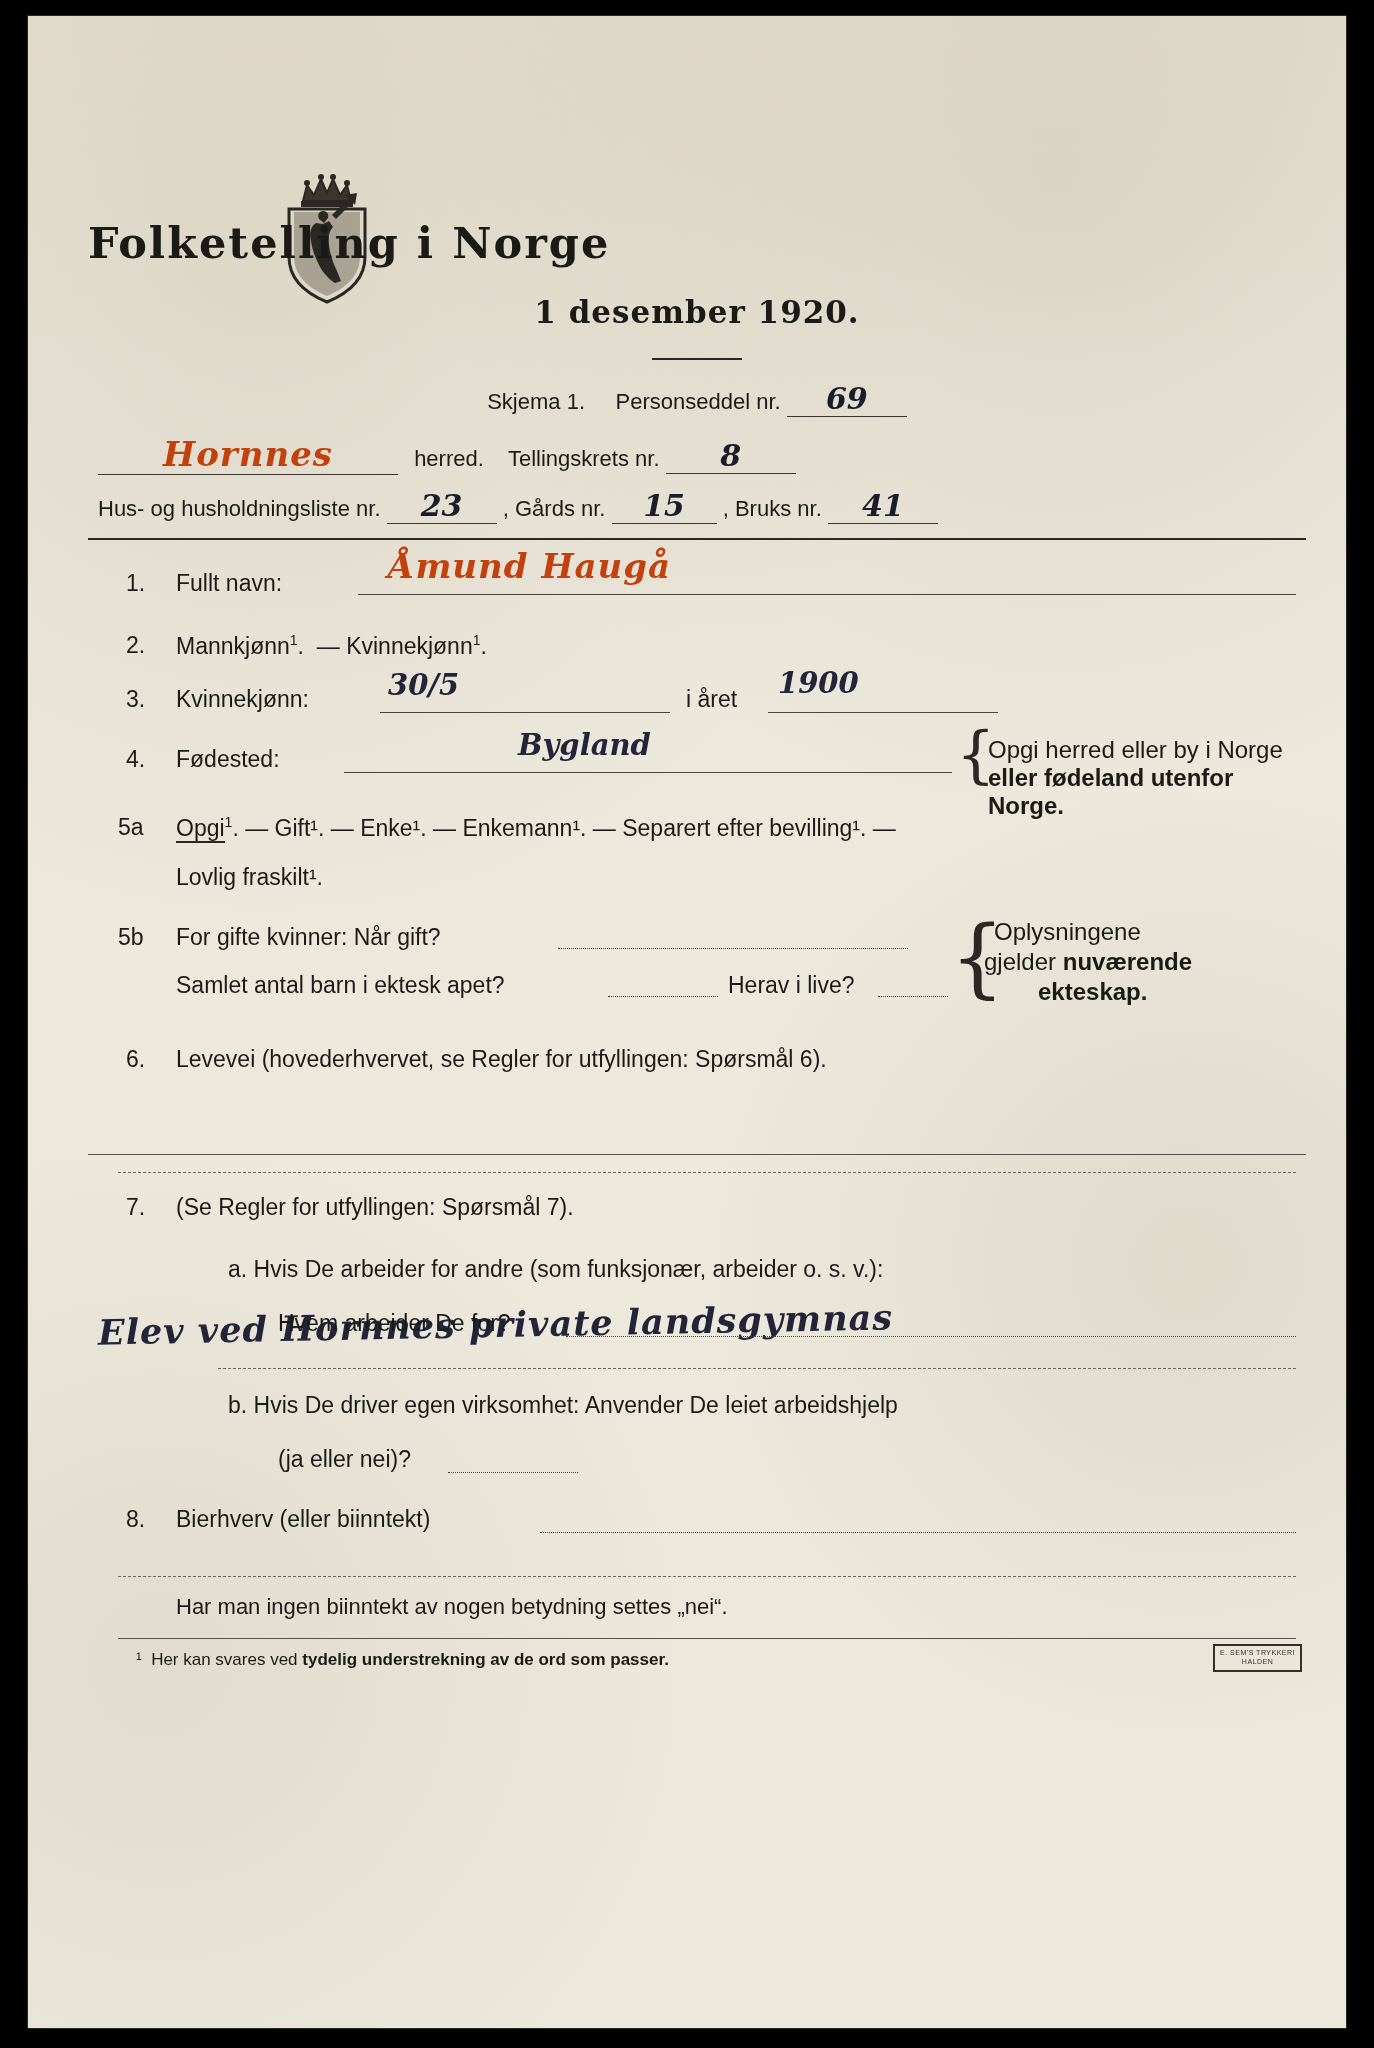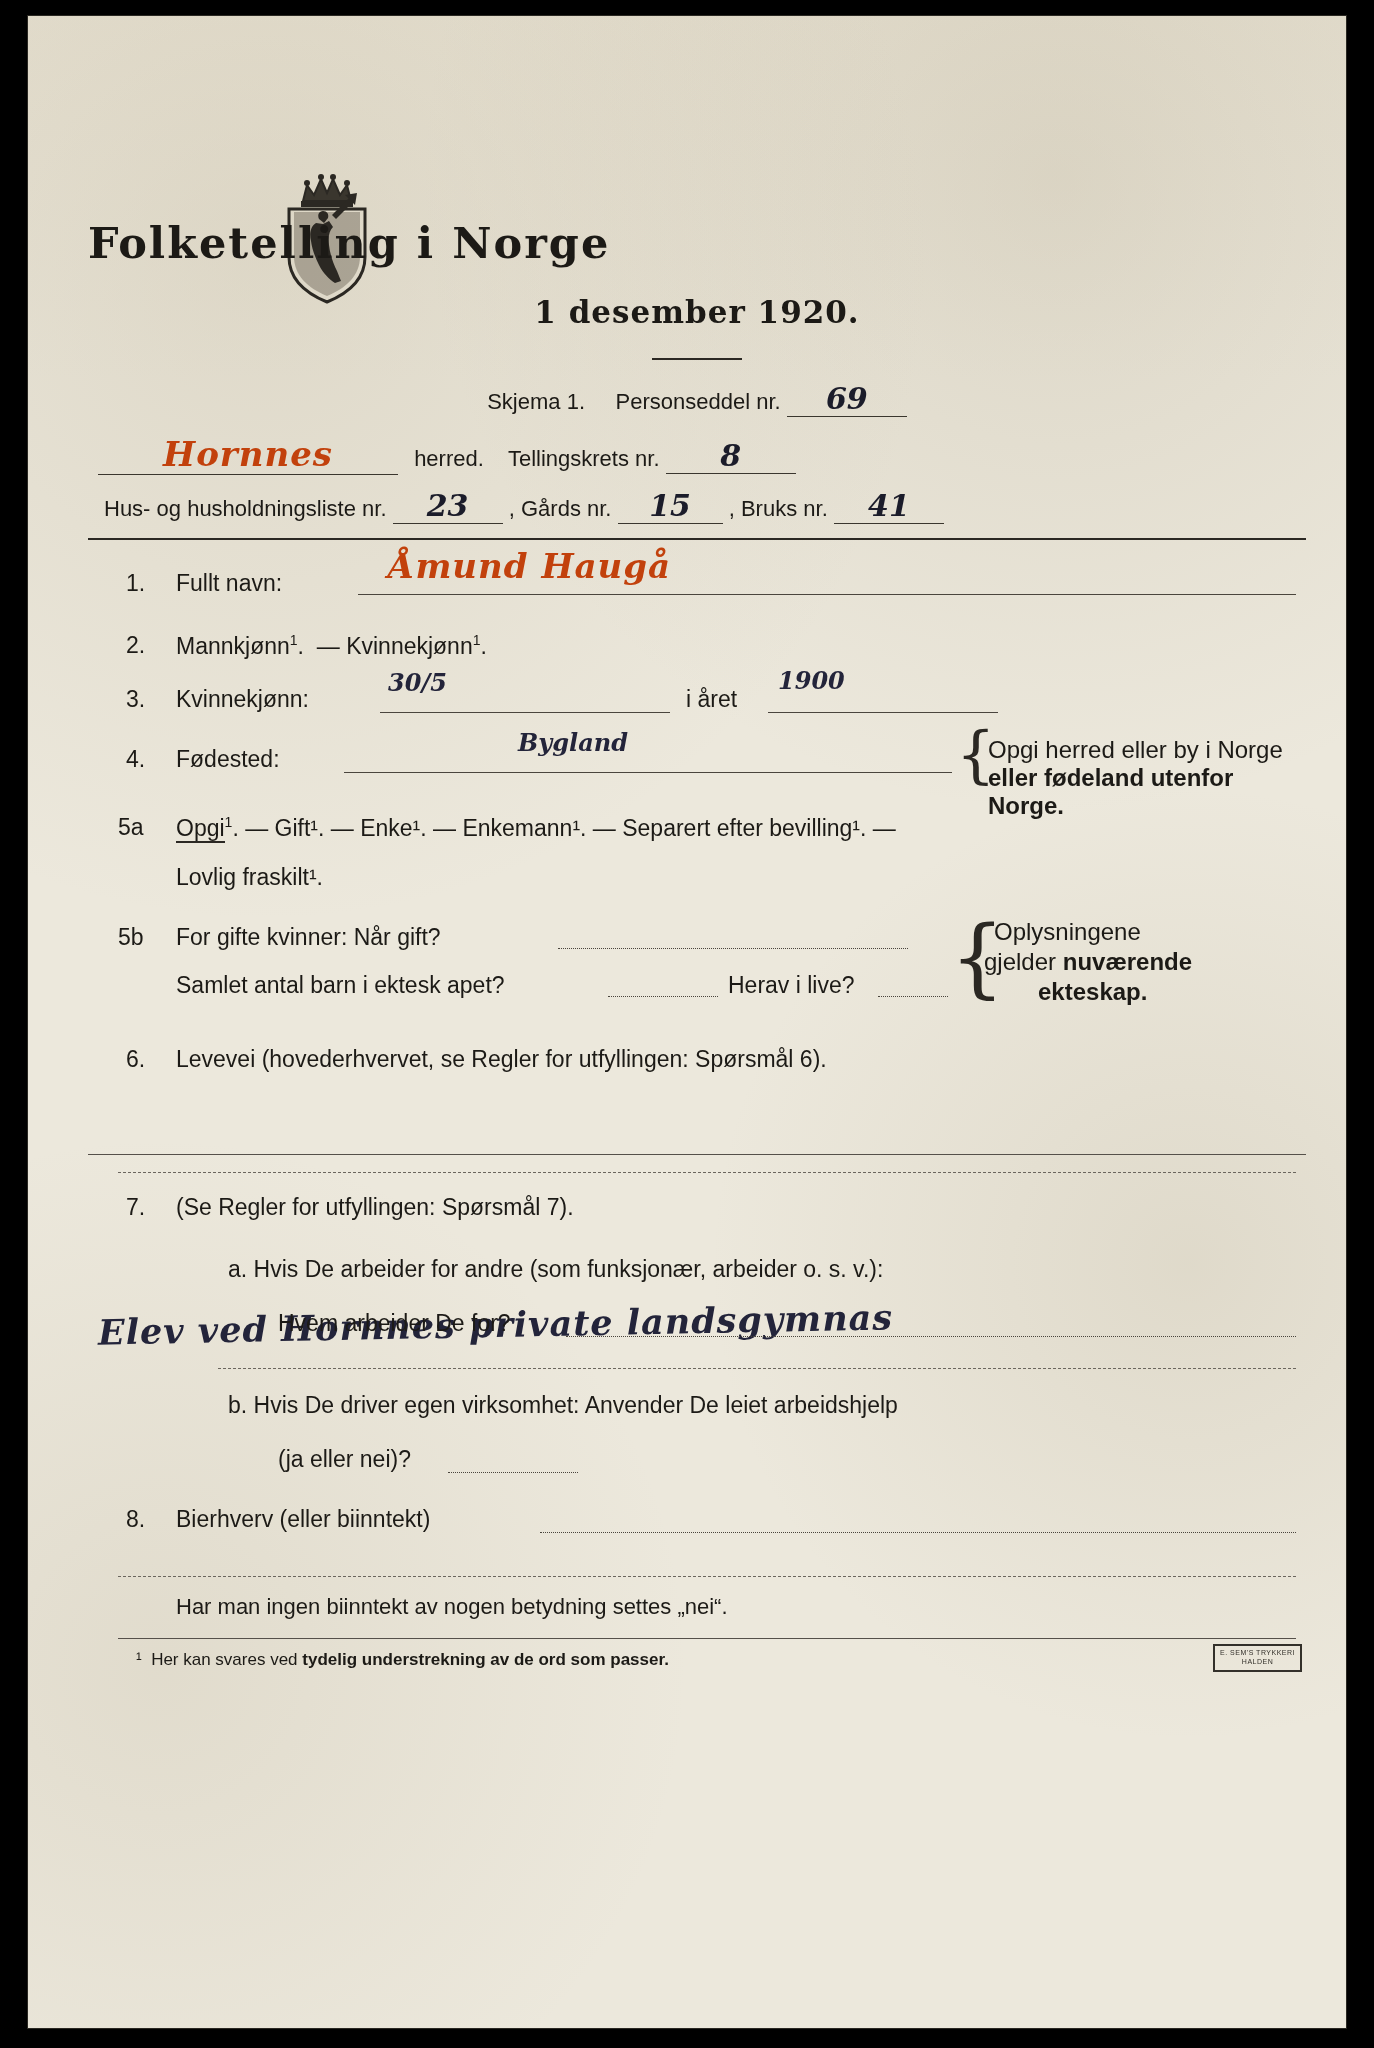--- a/index.html
+++ b/index.html
@@ -194,21 +194,21 @@
     font-weight: 700;
     color: #c2410c;
     font-size: 34px;
     letter-spacing: 1px;
   }
   .hand-med {
     font-family: "DejaVu Serif", serif;
     font-style: italic;
     font-weight: 700;
     color: #23243a;
-    font-size: 24px;
+    font-size: 29px;
   }
   .levevei-hand {
     position: absolute;
     left: 10px;
     top: 1258px;
     font-family: "DejaVu Serif", serif;
     font-style: italic;
     font-weight: 700;
     color: #23243a;
     font-size: 35px;
@@ -260,21 +260,21 @@
       </span>
       <span style="margin-left:10px">herred.</span>
       &nbsp;&nbsp;
       <span>Tellingskrets nr.</span>
       <span class="ul" style="width:130px">
         <span class="hwbig">8</span>
       </span>
     </div>
 
     <div class="hdr3">
-      <span style="margin-left:16px">Hus- og husholdningsliste nr.</span>
+      <span style="margin-left:10px">Hus- og husholdningsliste nr.</span>
       <span class="ul" style="width:110px">
         <span class="hwbig">23</span>
       </span>
       <span>, Gårds nr.</span>
       <span class="ul" style="width:105px">
         <span class="hwbig">15</span>
       </span>
       <span>, Bruks nr.</span>
       <span class="ul" style="width:110px">
         <span class="hwbig">41</span>

